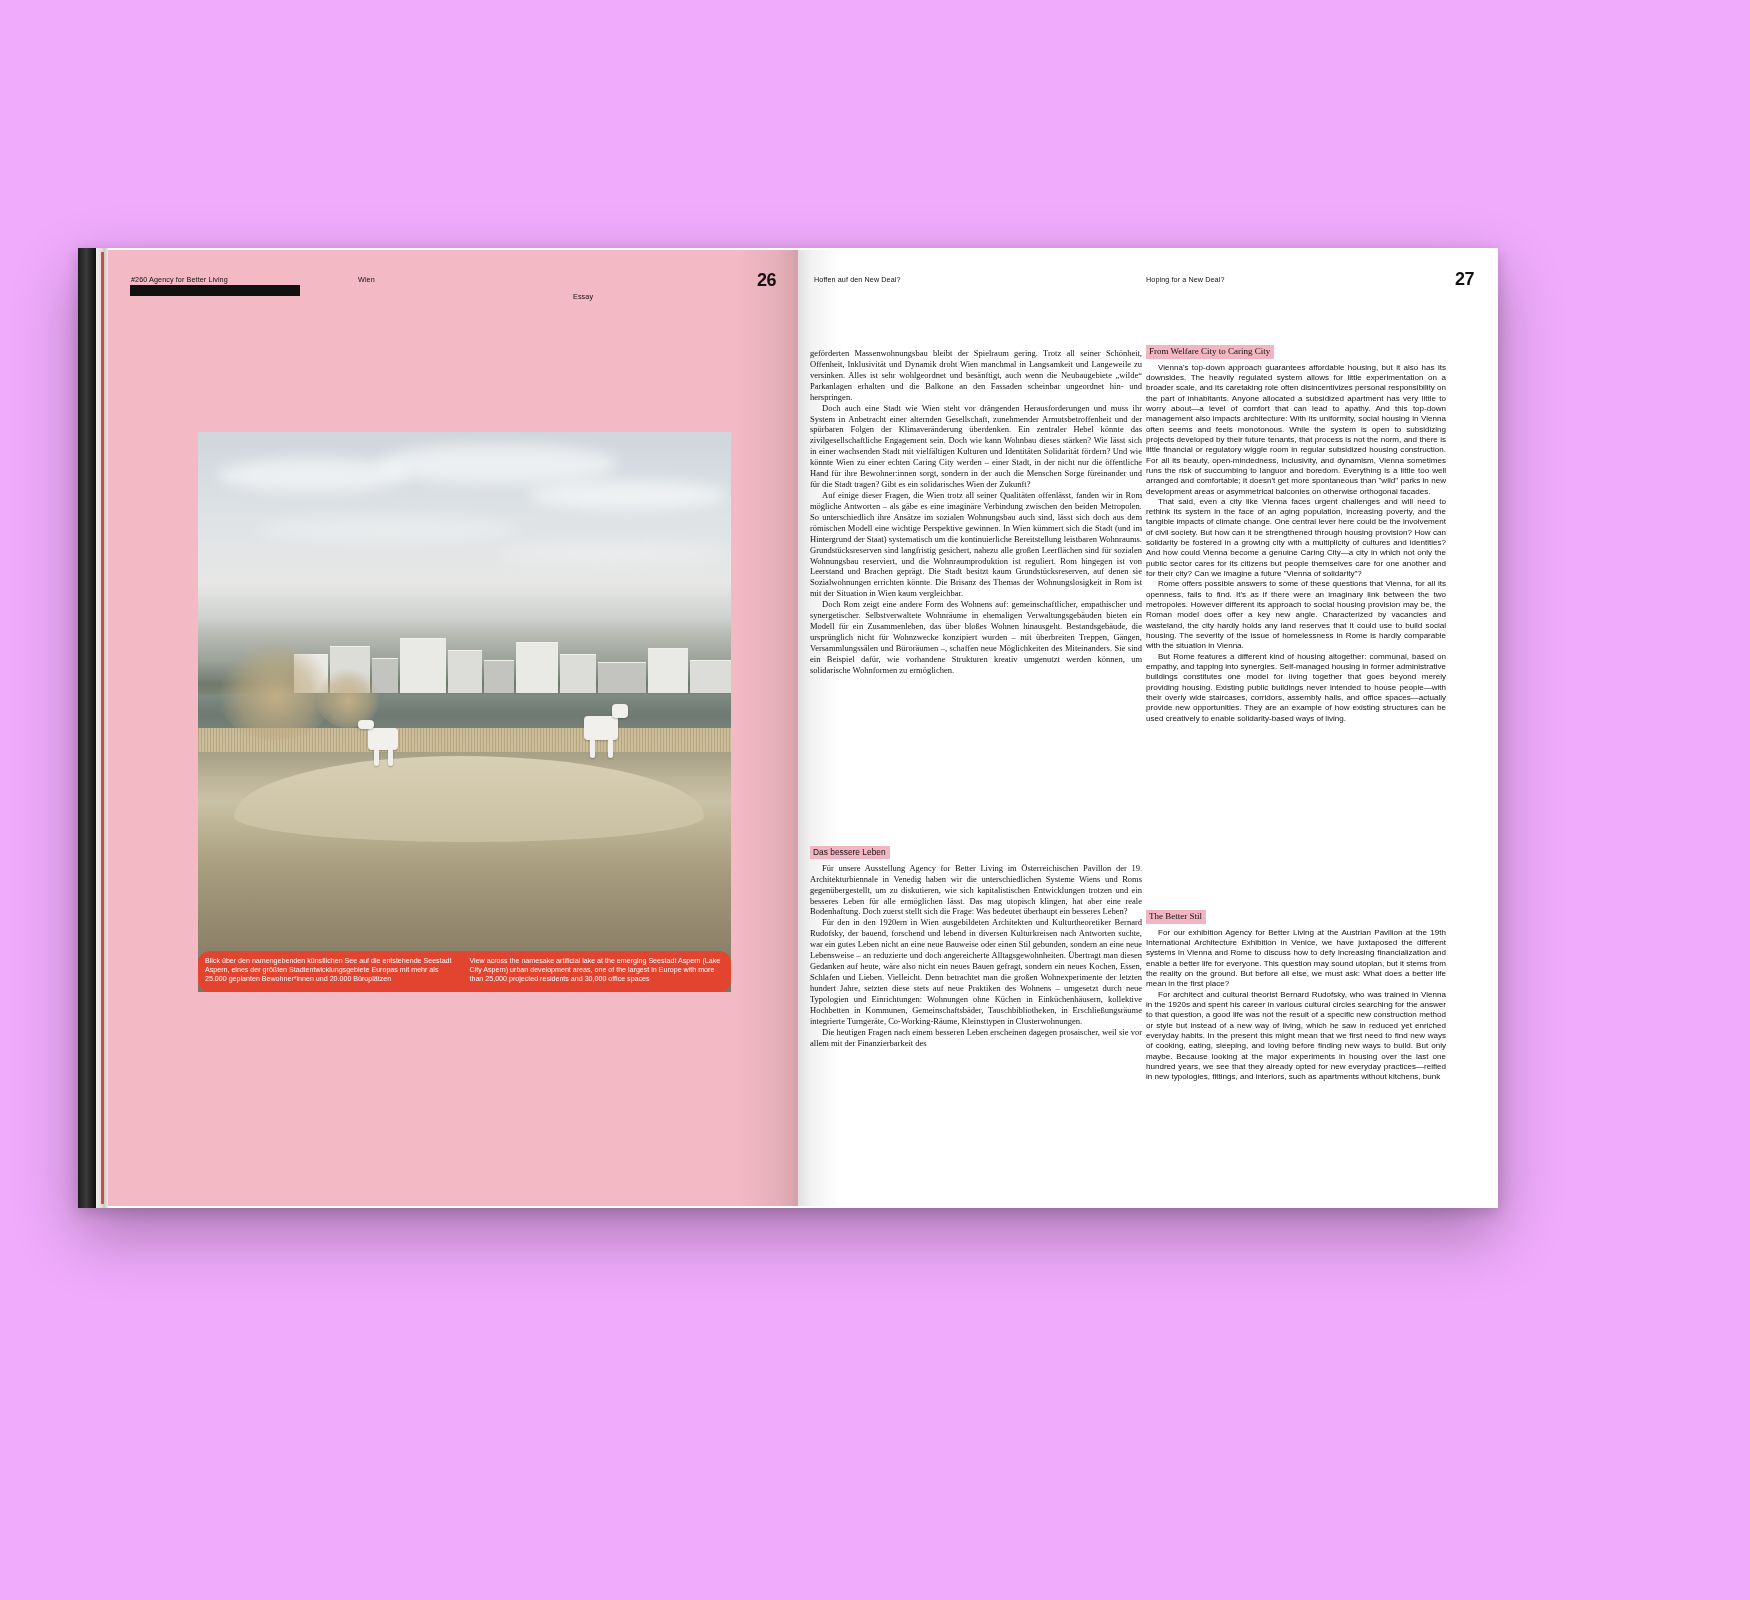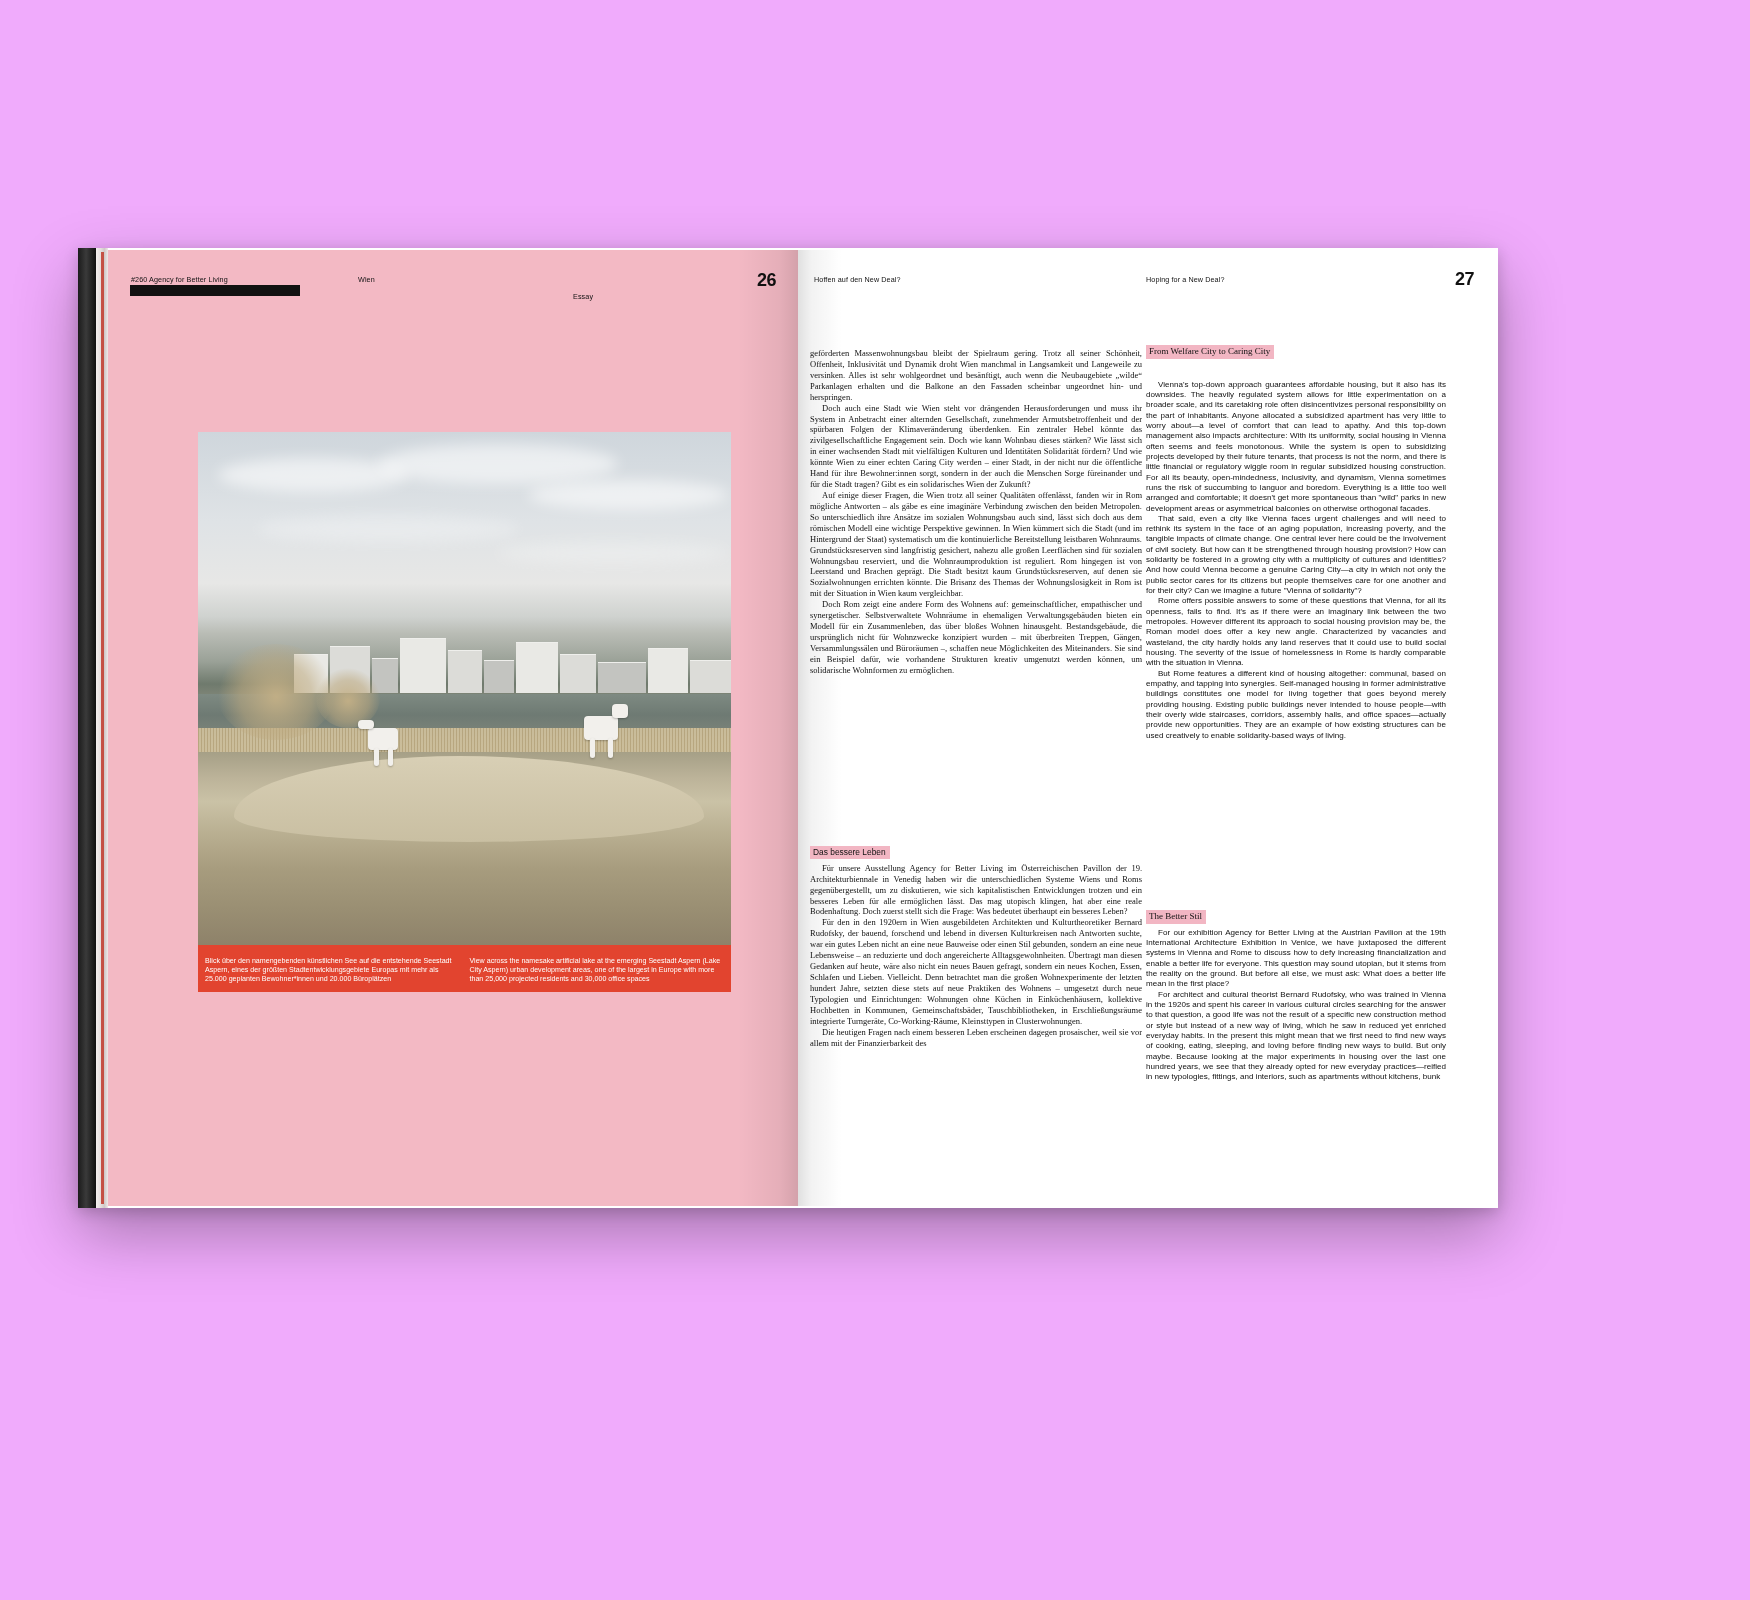--- a/index.html
+++ b/index.html
@@ -174,24 +174,25 @@
     background:#f2f0ec;
     border-radius: 4px;
     box-shadow: 0 1px 2px rgba(0,0,0,.25);
   }
 
   .caption {
     position:absolute;
     left:0; right:0; bottom:0;
     background:#e2442f;
     color:#fff;
-    padding:12px 7px 8px 7px;
+    padding:6px 7px 8px 7px;
     display:flex;
     gap:10px;
     box-sizing:border-box;
+    border-radius:12px;
   }
   .caption .col { width:50%; font-size:7.1px; line-height:1.28; }
 
   
   .col-text {
     position: absolute;
     font-size: 8.05px;
     line-height: 1.285;
     color: #111;
     text-align: justify;
@@ -283,21 +284,21 @@
   <div style="position:absolute; left:805px; top:348px; width:0;"></div>
 
   <div class="col-text serif" style="left:805px; top:348px; width:0px;"></div>
 
   <div class="page-right">
     <div class="runhead" style="left:16px; top:25px;">Hoffen auf den New Deal?</div>
     <div class="runhead" style="left:348px; top:25px;">Hoping for a New Deal?</div>
     <div class="folio" style="right:24px; top:19px;">27</div>
 
     <div class="col-text sans" style="left:348px; top:95px; width:300px;">
-      <div style="margin-bottom:19px;">
+      <div style="margin-bottom:2px;">
         <span class="sec-head sans" style="font-family:'Liberation Serif',serif; font-size:9px;">From Welfare City to Caring City</span>
       </div>
       <p>Vienna's top-down approach guarantees affordable housing, but it also has its downsides. The heavily regulated system allows for little experimentation on a broader scale, and its caretaking role often disincentivizes personal responsibility on the part of inhabitants. Anyone allocated a subsidized apartment has very little to worry about—a level of comfort that can lead to apathy. And this top-down management also impacts architecture: With its uniformity, social housing in Vienna often seems and feels monotonous. While the system is open to subsidizing projects developed by their future tenants, that process is not the norm, and there is little financial or regulatory wiggle room in regular subsidized housing construction. For all its beauty, open-mindedness, inclusivity, and dynamism, Vienna sometimes runs the risk of succumbing to languor and boredom. Everything is a little too well arranged and comfortable; it doesn't get more spontaneous than "wild" parks in new development areas or asymmetrical balconies on otherwise orthogonal facades.</p>
       <p>That said, even a city like Vienna faces urgent challenges and will need to rethink its system in the face of an aging population, increasing poverty, and the tangible impacts of climate change. One central lever here could be the involvement of civil society. But how can it be strengthened through housing provision? How can solidarity be fostered in a growing city with a multiplicity of cultures and identities? And how could Vienna become a genuine Caring City—a city in which not only the public sector cares for its citizens but people themselves care for one another and for their city? Can we imagine a future "Vienna of solidarity"?</p>
       <p>Rome offers possible answers to some of these questions that Vienna, for all its openness, fails to find. It's as if there were an imaginary link between the two metropoles. However different its approach to social housing provision may be, the Roman model does offer a key new angle. Characterized by vacancies and wasteland, the city hardly holds any land reserves that it could use to build social housing. The severity of the issue of homelessness in Rome is hardly comparable with the situation in Vienna.</p>
       <p>But Rome features a different kind of housing altogether: communal, based on empathy, and tapping into synergies. Self-managed housing in former administrative buildings constitutes one model for living together that goes beyond merely providing housing. Existing public buildings never intended to house people—with their overly wide staircases, corridors, assembly halls, and office spaces—actually provide new opportunities. They are an example of how existing structures can be used creatively to enable solidarity-based ways of living.</p>
     </div>
 
     <div class="col-text sans" style="left:348px; top:660px; width:300px;">
       <div style="margin-bottom:2px;">

